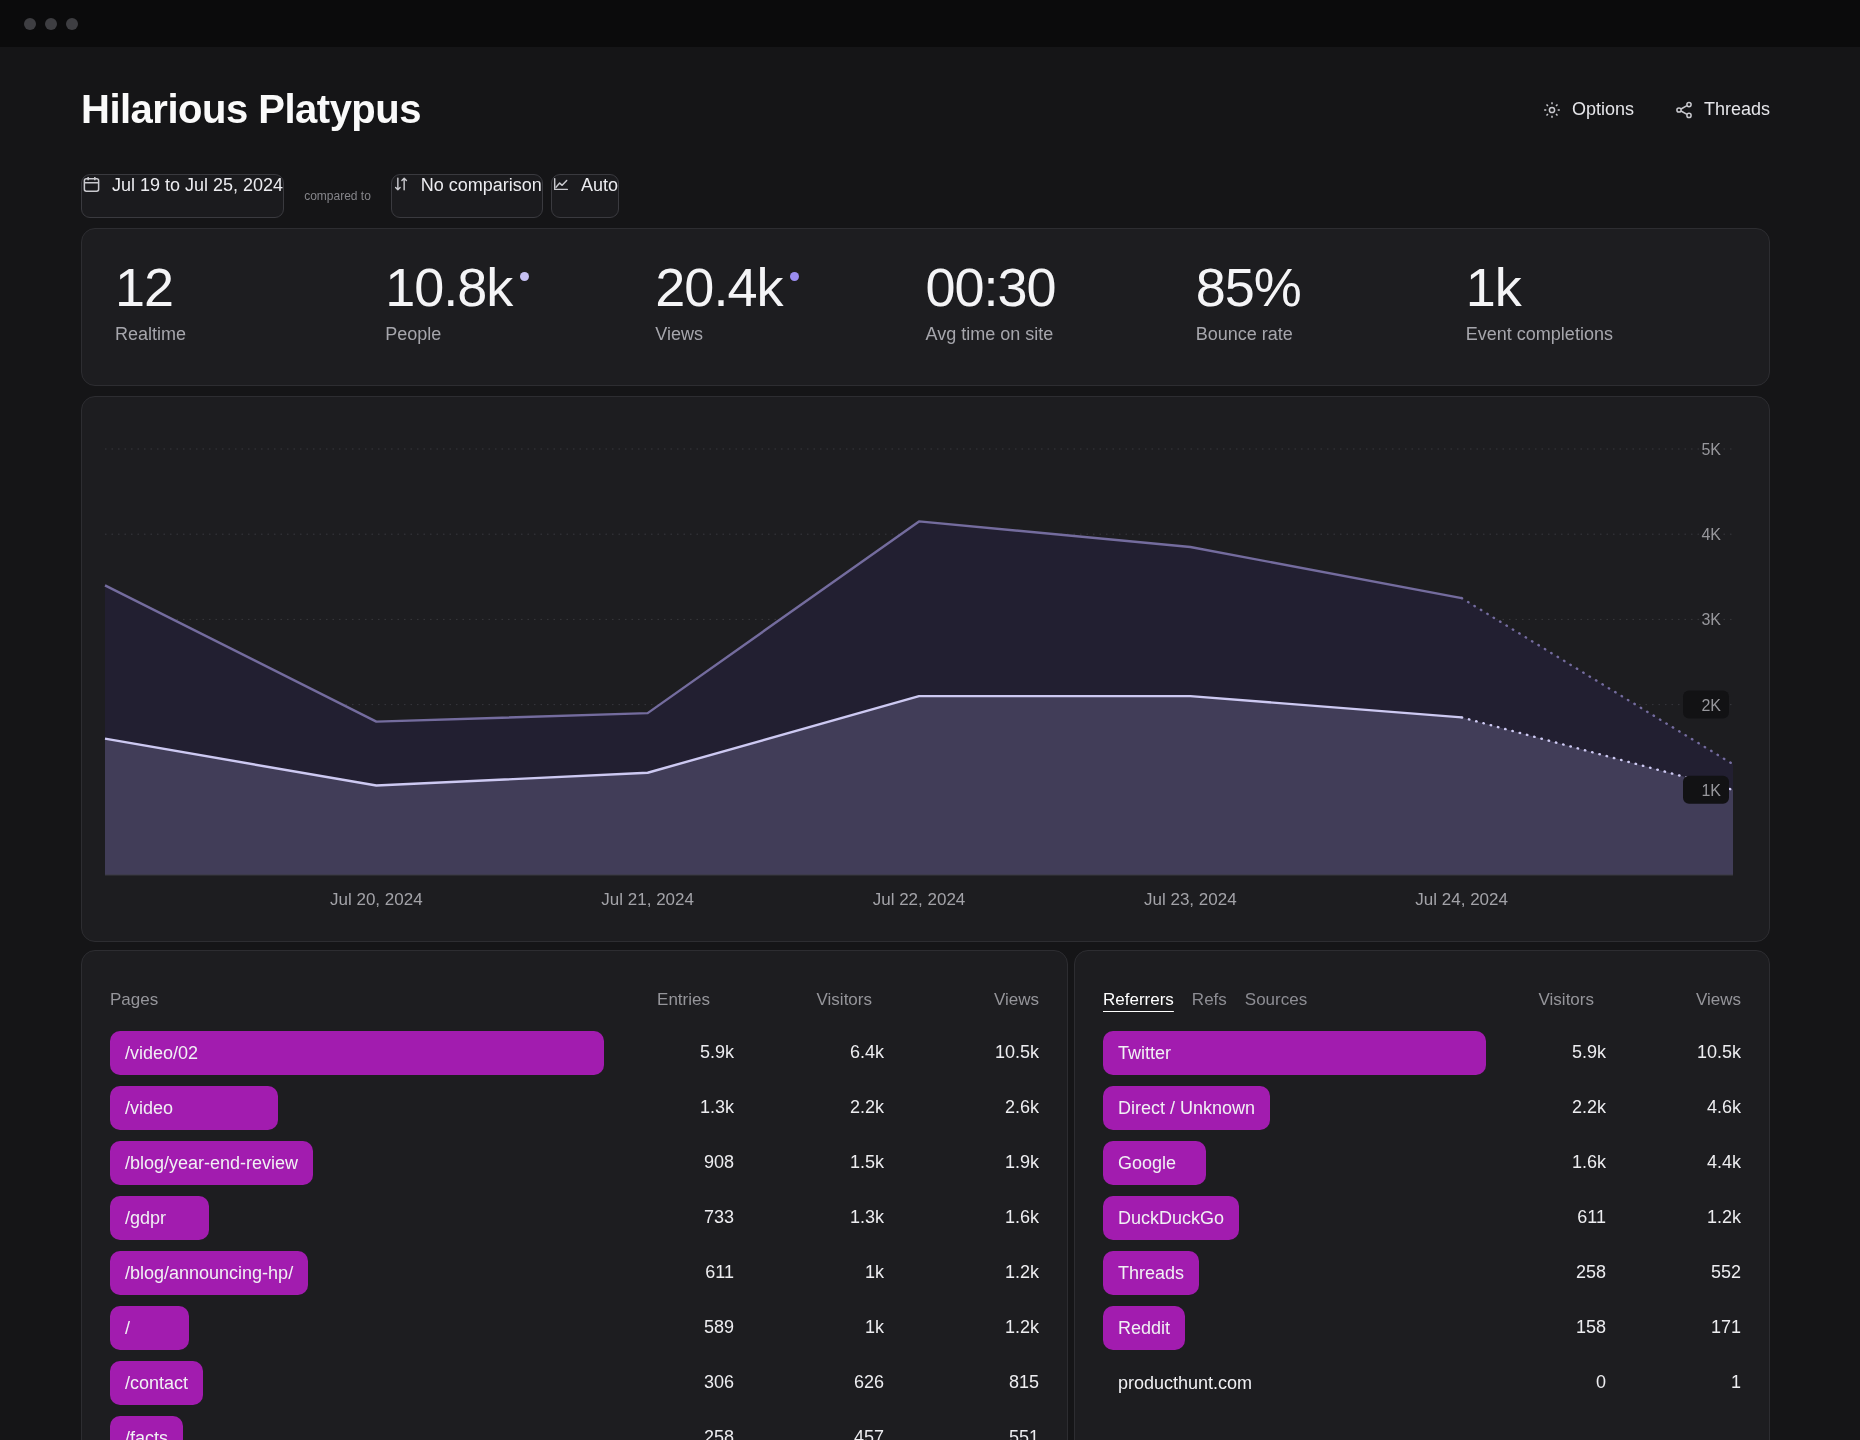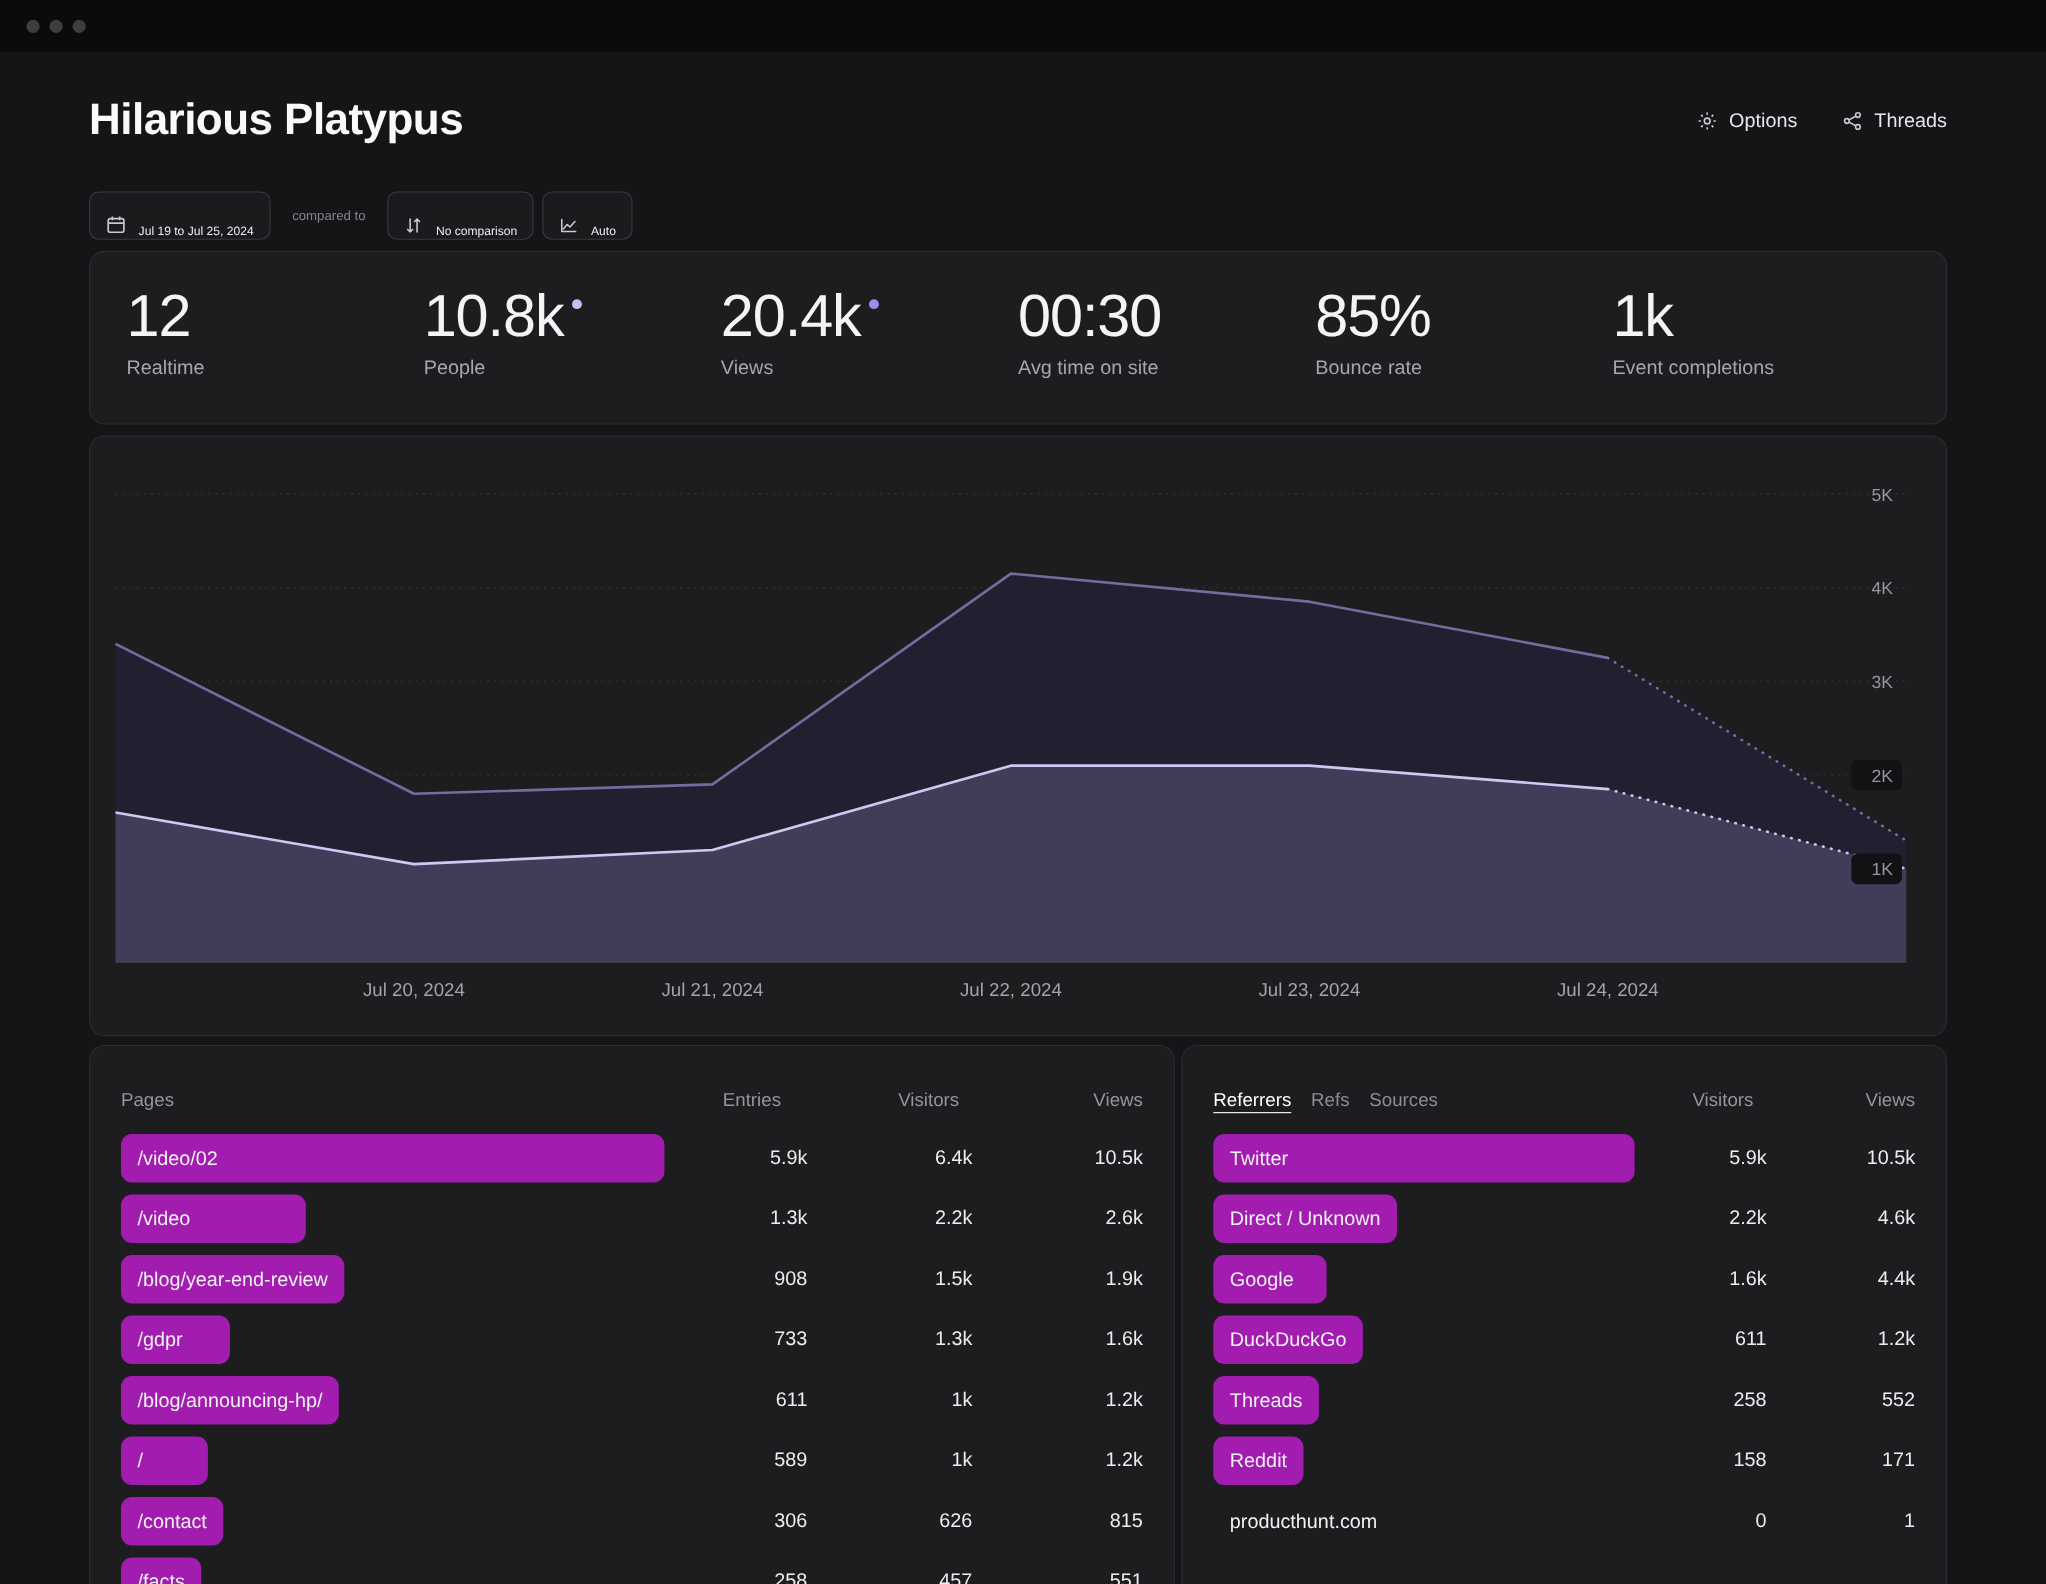--- a/index.html
+++ b/index.html
@@ -14,22 +14,22 @@
   .content { padding:40px 90px 0 81px; }
 
   .topbar { display:flex; justify-content:space-between; align-items:center; }
   .page-title { color:#fafafa; font-size:40px; font-weight:700; letter-spacing:-0.5px; }
   .top-actions { display:flex; gap:40px; align-items:center; }
   .action { display:flex; gap:10px; align-items:center; color:#e6e6ea; font-size:18px; cursor:pointer; }
   .action svg { display:block; }
 
   .filter-row { margin-top:42px; display:flex; align-items:center; gap:20px; }
   .pair { display:flex; gap:8px; }
-  .chip-btn { display:flex; align-items:flex-end; gap:11px; background:#1b1b1e; border:1px solid #3a3a3f;
-              border-radius:9px; color:#ececf0; font-size:11px; height:44px; padding:0 14px;
+  .chip-btn { display:flex; align-items:flex-start; gap:11px; background:#1b1b1e; border:1px solid #3a3a3f;
+              border-radius:9px; color:#ececf0; font-size:18px; height:44px; padding:0 0;
               font-family:inherit; cursor:pointer; }
   .compared { color:#85858a; font-size:12px; }
 
   .panel { background:#1d1d20; border:1px solid #2d2d31; border-radius:14px; }
 
   .stats-panel { margin-top:10px; height:158px; display:grid; grid-template-columns:repeat(6,1fr);
                  padding:28px 33px 0; }
   .stat { cursor:pointer; }
   .stat-value { color:#f4f4f6; font-size:54px; font-weight:300; letter-spacing:-1px; line-height:1.12;
                 display:flex; align-items:flex-start; }

